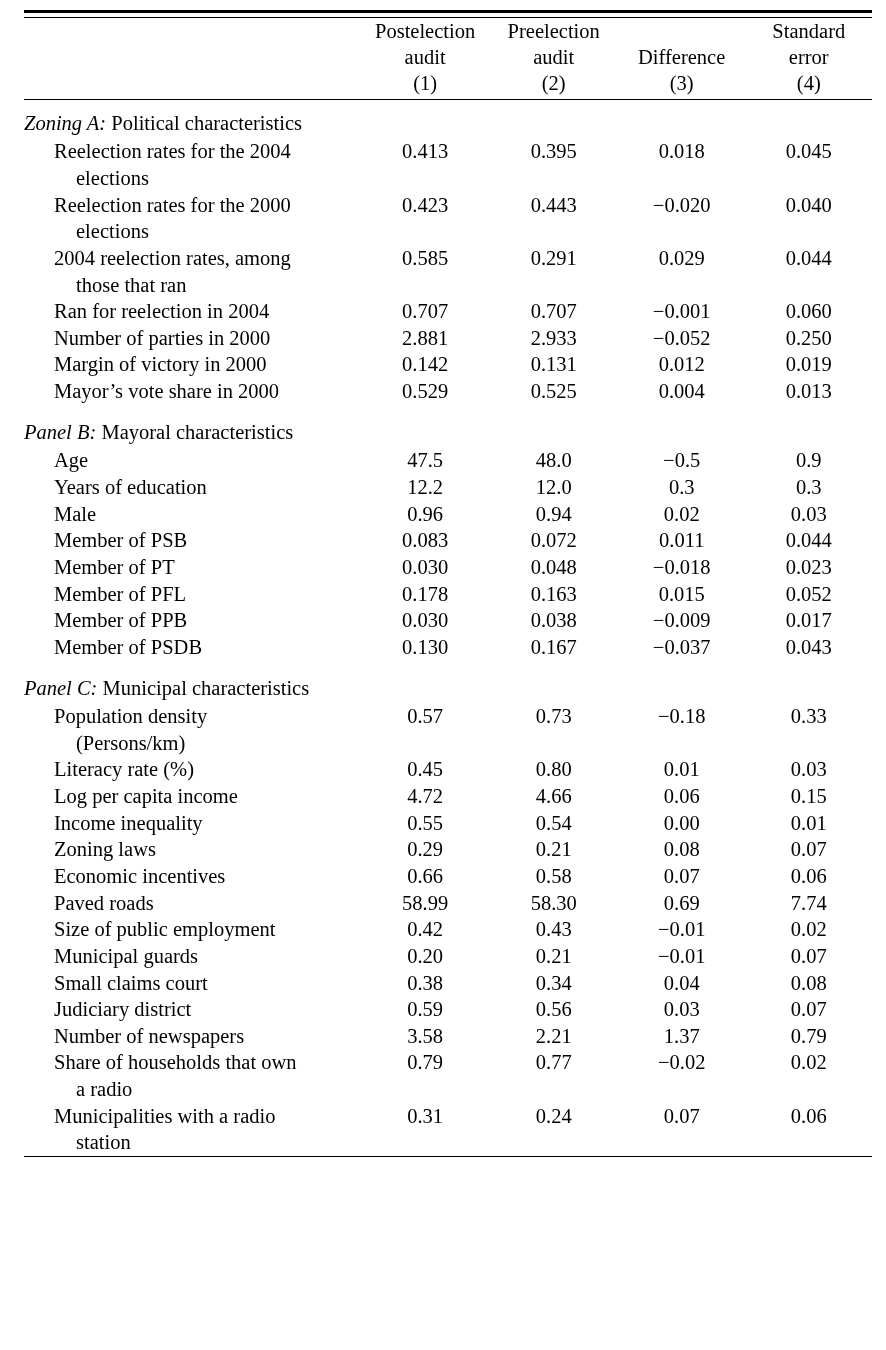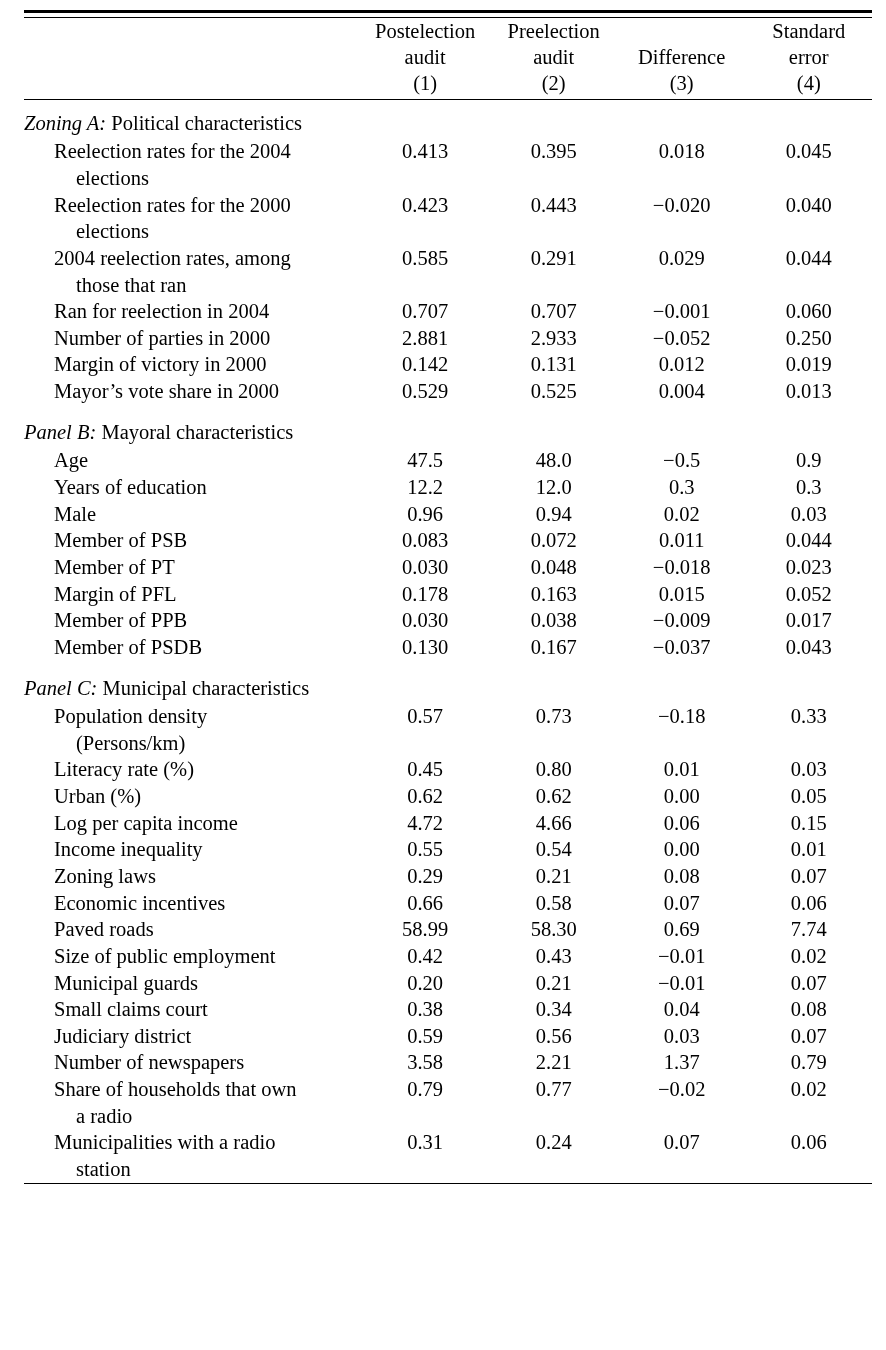--- a/index.html
+++ b/index.html
@@ -216,21 +216,21 @@
           <td class="num">0.044</td>
         </tr>
         <tr>
           <td class="label"><span>Member of PT</span></td>
           <td class="num">0.030</td>
           <td class="num">0.048</td>
           <td class="num">−0.018</td>
           <td class="num">0.023</td>
         </tr>
         <tr>
-          <td class="label"><span>Margin of PFL</span></td>
+          <td class="label"><span>Member of PFL</span></td>
           <td class="num">0.178</td>
           <td class="num">0.163</td>
           <td class="num">0.015</td>
           <td class="num">0.052</td>
         </tr>
         <tr>
           <td class="label"><span>Member of PPB</span></td>
           <td class="num">0.030</td>
           <td class="num">0.038</td>
           <td class="num">−0.009</td>
@@ -254,27 +254,20 @@
           <td class="num">0.33</td>
         </tr>
         <tr>
           <td class="label"><span>Literacy rate (%)</span></td>
           <td class="num">0.45</td>
           <td class="num">0.80</td>
           <td class="num">0.01</td>
           <td class="num">0.03</td>
         </tr>
         <tr>
-          <td class="label"><span>Urban (%)</span></td>
-          <td class="num">0.62</td>
-          <td class="num">0.62</td>
-          <td class="num">0.00</td>
-          <td class="num">0.05</td>
-        </tr>
-        <tr>
           <td class="label"><span>Log per capita income</span></td>
           <td class="num">4.72</td>
           <td class="num">4.66</td>
           <td class="num">0.06</td>
           <td class="num">0.15</td>
         </tr>
         <tr>
           <td class="label"><span>Income inequality</span></td>
           <td class="num">0.55</td>
           <td class="num">0.54</td>

